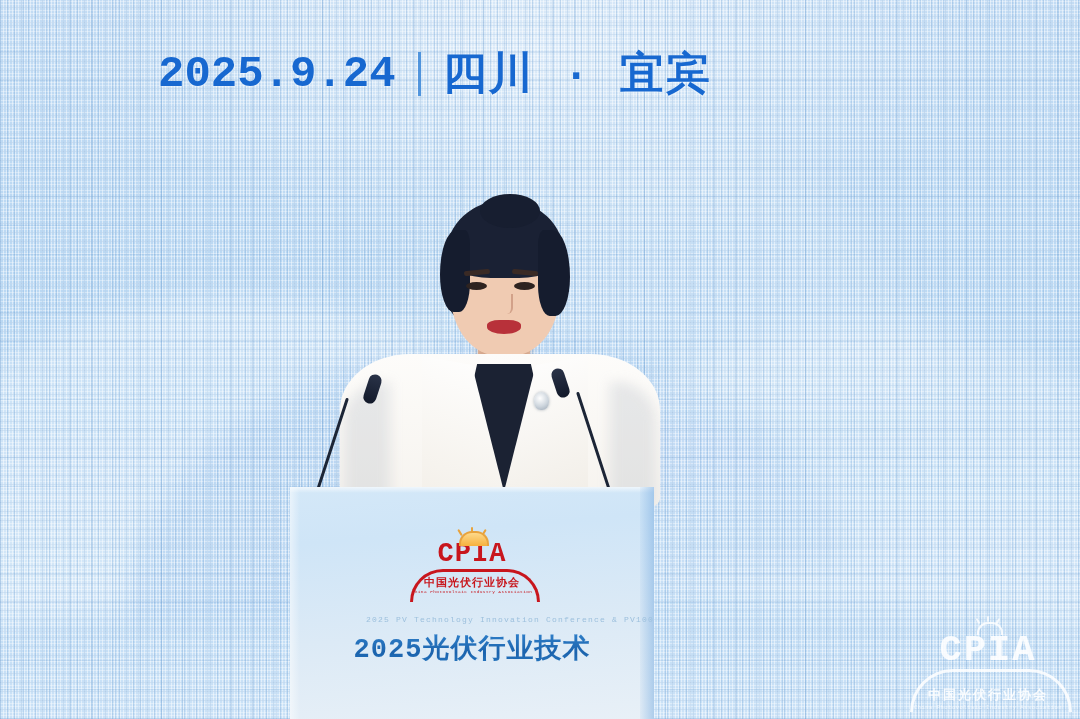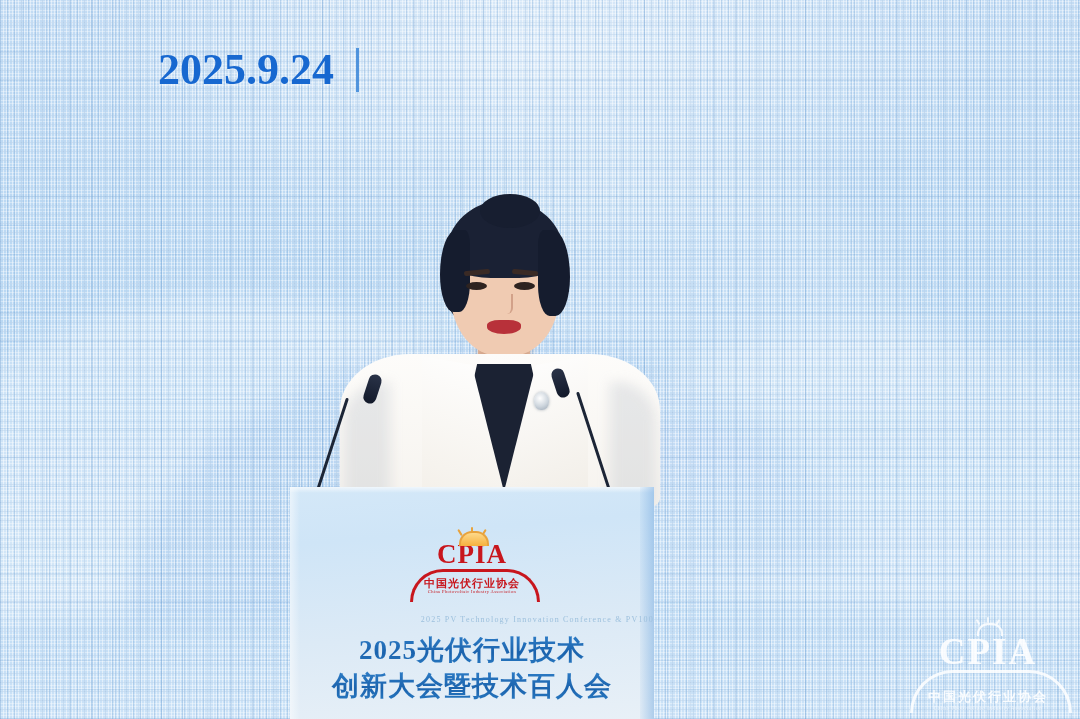--- a/index.html
+++ b/index.html
@@ -5,21 +5,21 @@
   html, body {
     margin: 0;
     padding: 0;
     background: #ffffff;
   }
   #stage {
     position: relative;
     width: 1080px;
     height: 719px;
     overflow: hidden;
-    font-family: Liberation Serif, serif;
+    font-family: Liberation Mono, monospace;
     background: #bcd9f2;
   }
 
   
   .backdrop {
     position: absolute;
     inset: 0;
     background:
       linear-gradient(180deg, #c3dcf4 0%, #bcd9f3 28%, #b9d8f3 58%, #c2ddf5 85%, #cbe2f7 100%);
   }
@@ -484,20 +484,21 @@
     <div class="ridge ridge-b"></div>
     <div class="ridge ridge-c"></div>
     <div class="mesh"></div>
     <div class="mesh2"></div>
     <div class="mesh3"></div>
   </div>
 
   <div class="headline">
     <span class="date">2025.9.24</span>
     <span class="sep"></span>
+    <span class="place">四川 · 宜宾</span>
   </div>
 
   <div class="speaker">
     <div class="hair-back"></div>
     <div class="neck"></div>
     <div class="neck-shadow"></div>
     <div class="head"></div>
     <div class="hair-top"></div>
     <div class="hair-bun"></div>
     <div class="hair-side-l"></div>
@@ -542,21 +543,20 @@
       <div class="cpia-arc">
           <div class="arcshape"></div>
         </div>
       <div class="cpia-cn">中国光伏行业协会</div>
       <div class="cpia-en">China Photovoltaic Industry Association</div>
     </div>
 
     <div class="podium-subtitle">2025 PV Technology Innovation Conference &amp; PV100</div>
     <div class="podium-title">
       <div class="line">2025光伏行业技术</div>
-      <div class="line">创新大会暨技术百人会</div>
     </div>
   </div>
 
   <div class="watermark">
     <div class="wm-sun">
       <div class="ray" style="left:50%; margin-left:-1px; top:-3px;"></div>
       <div class="ray" style="left:50%; margin-left:-11px; top:-1px; transform:rotate(-32deg);"></div>
       <div class="ray" style="left:50%; margin-left:9px; top:-1px; transform:rotate(32deg);"></div>
       <div class="dome"></div>
     </div>

